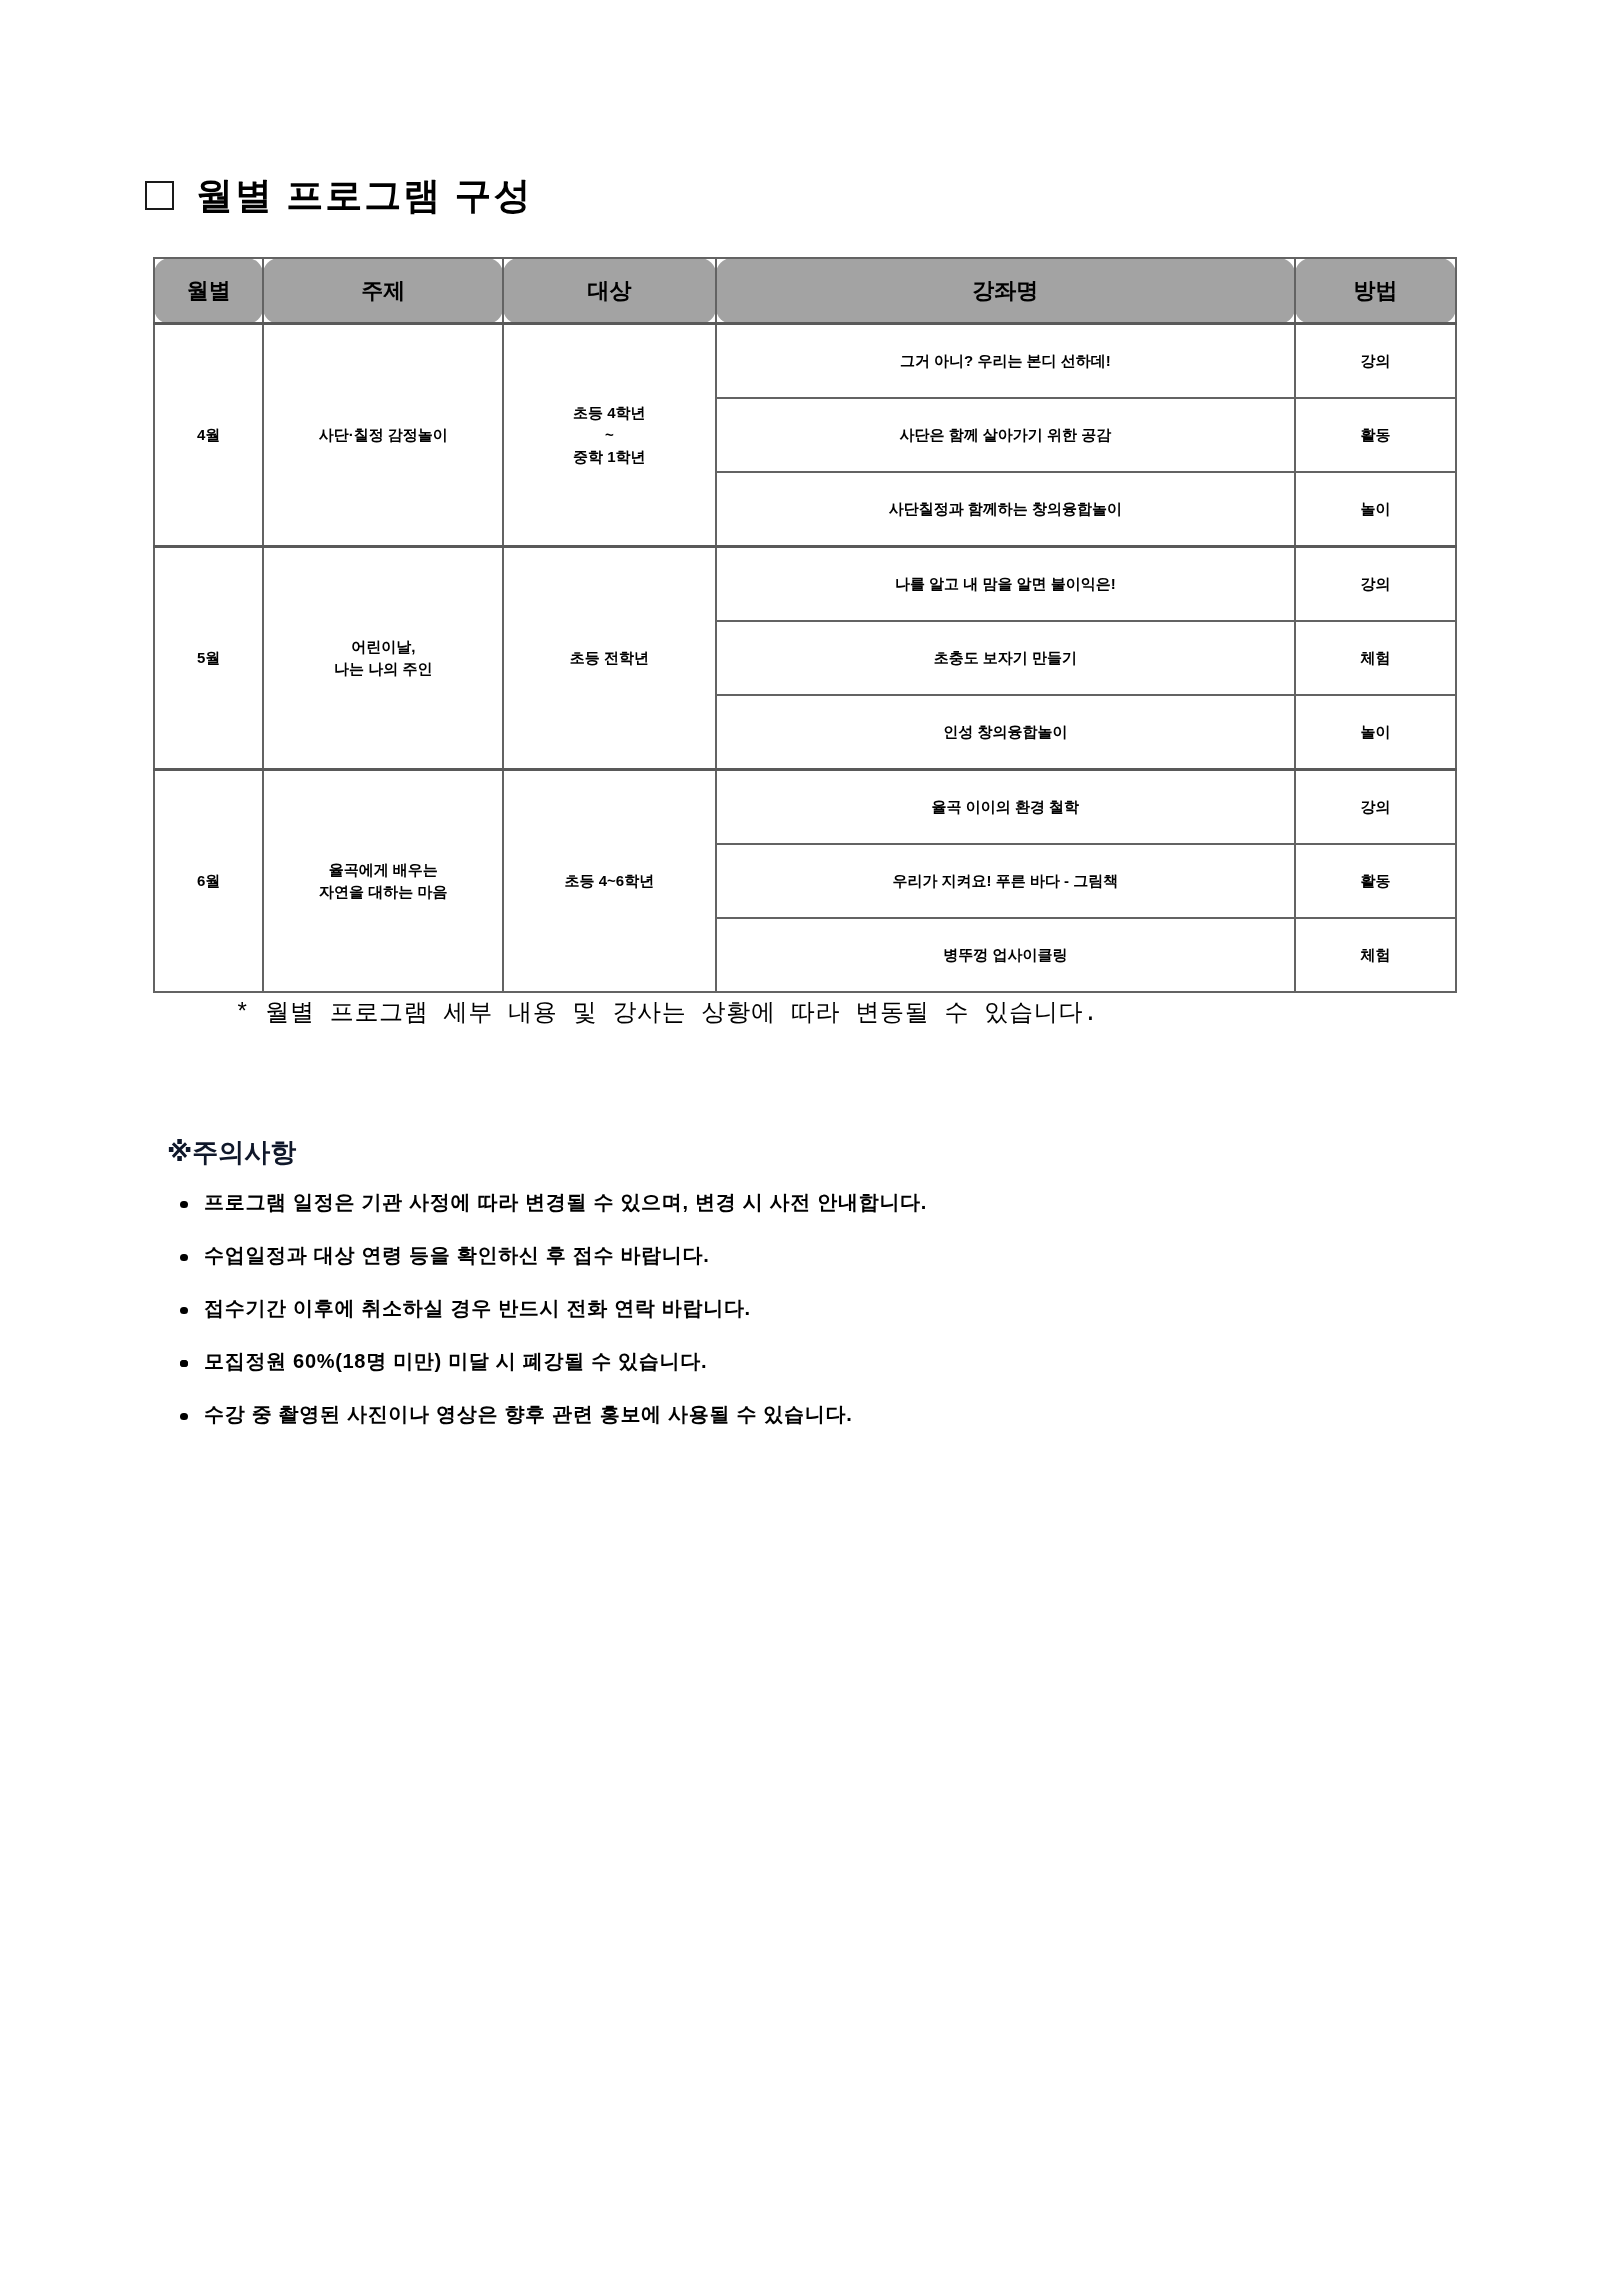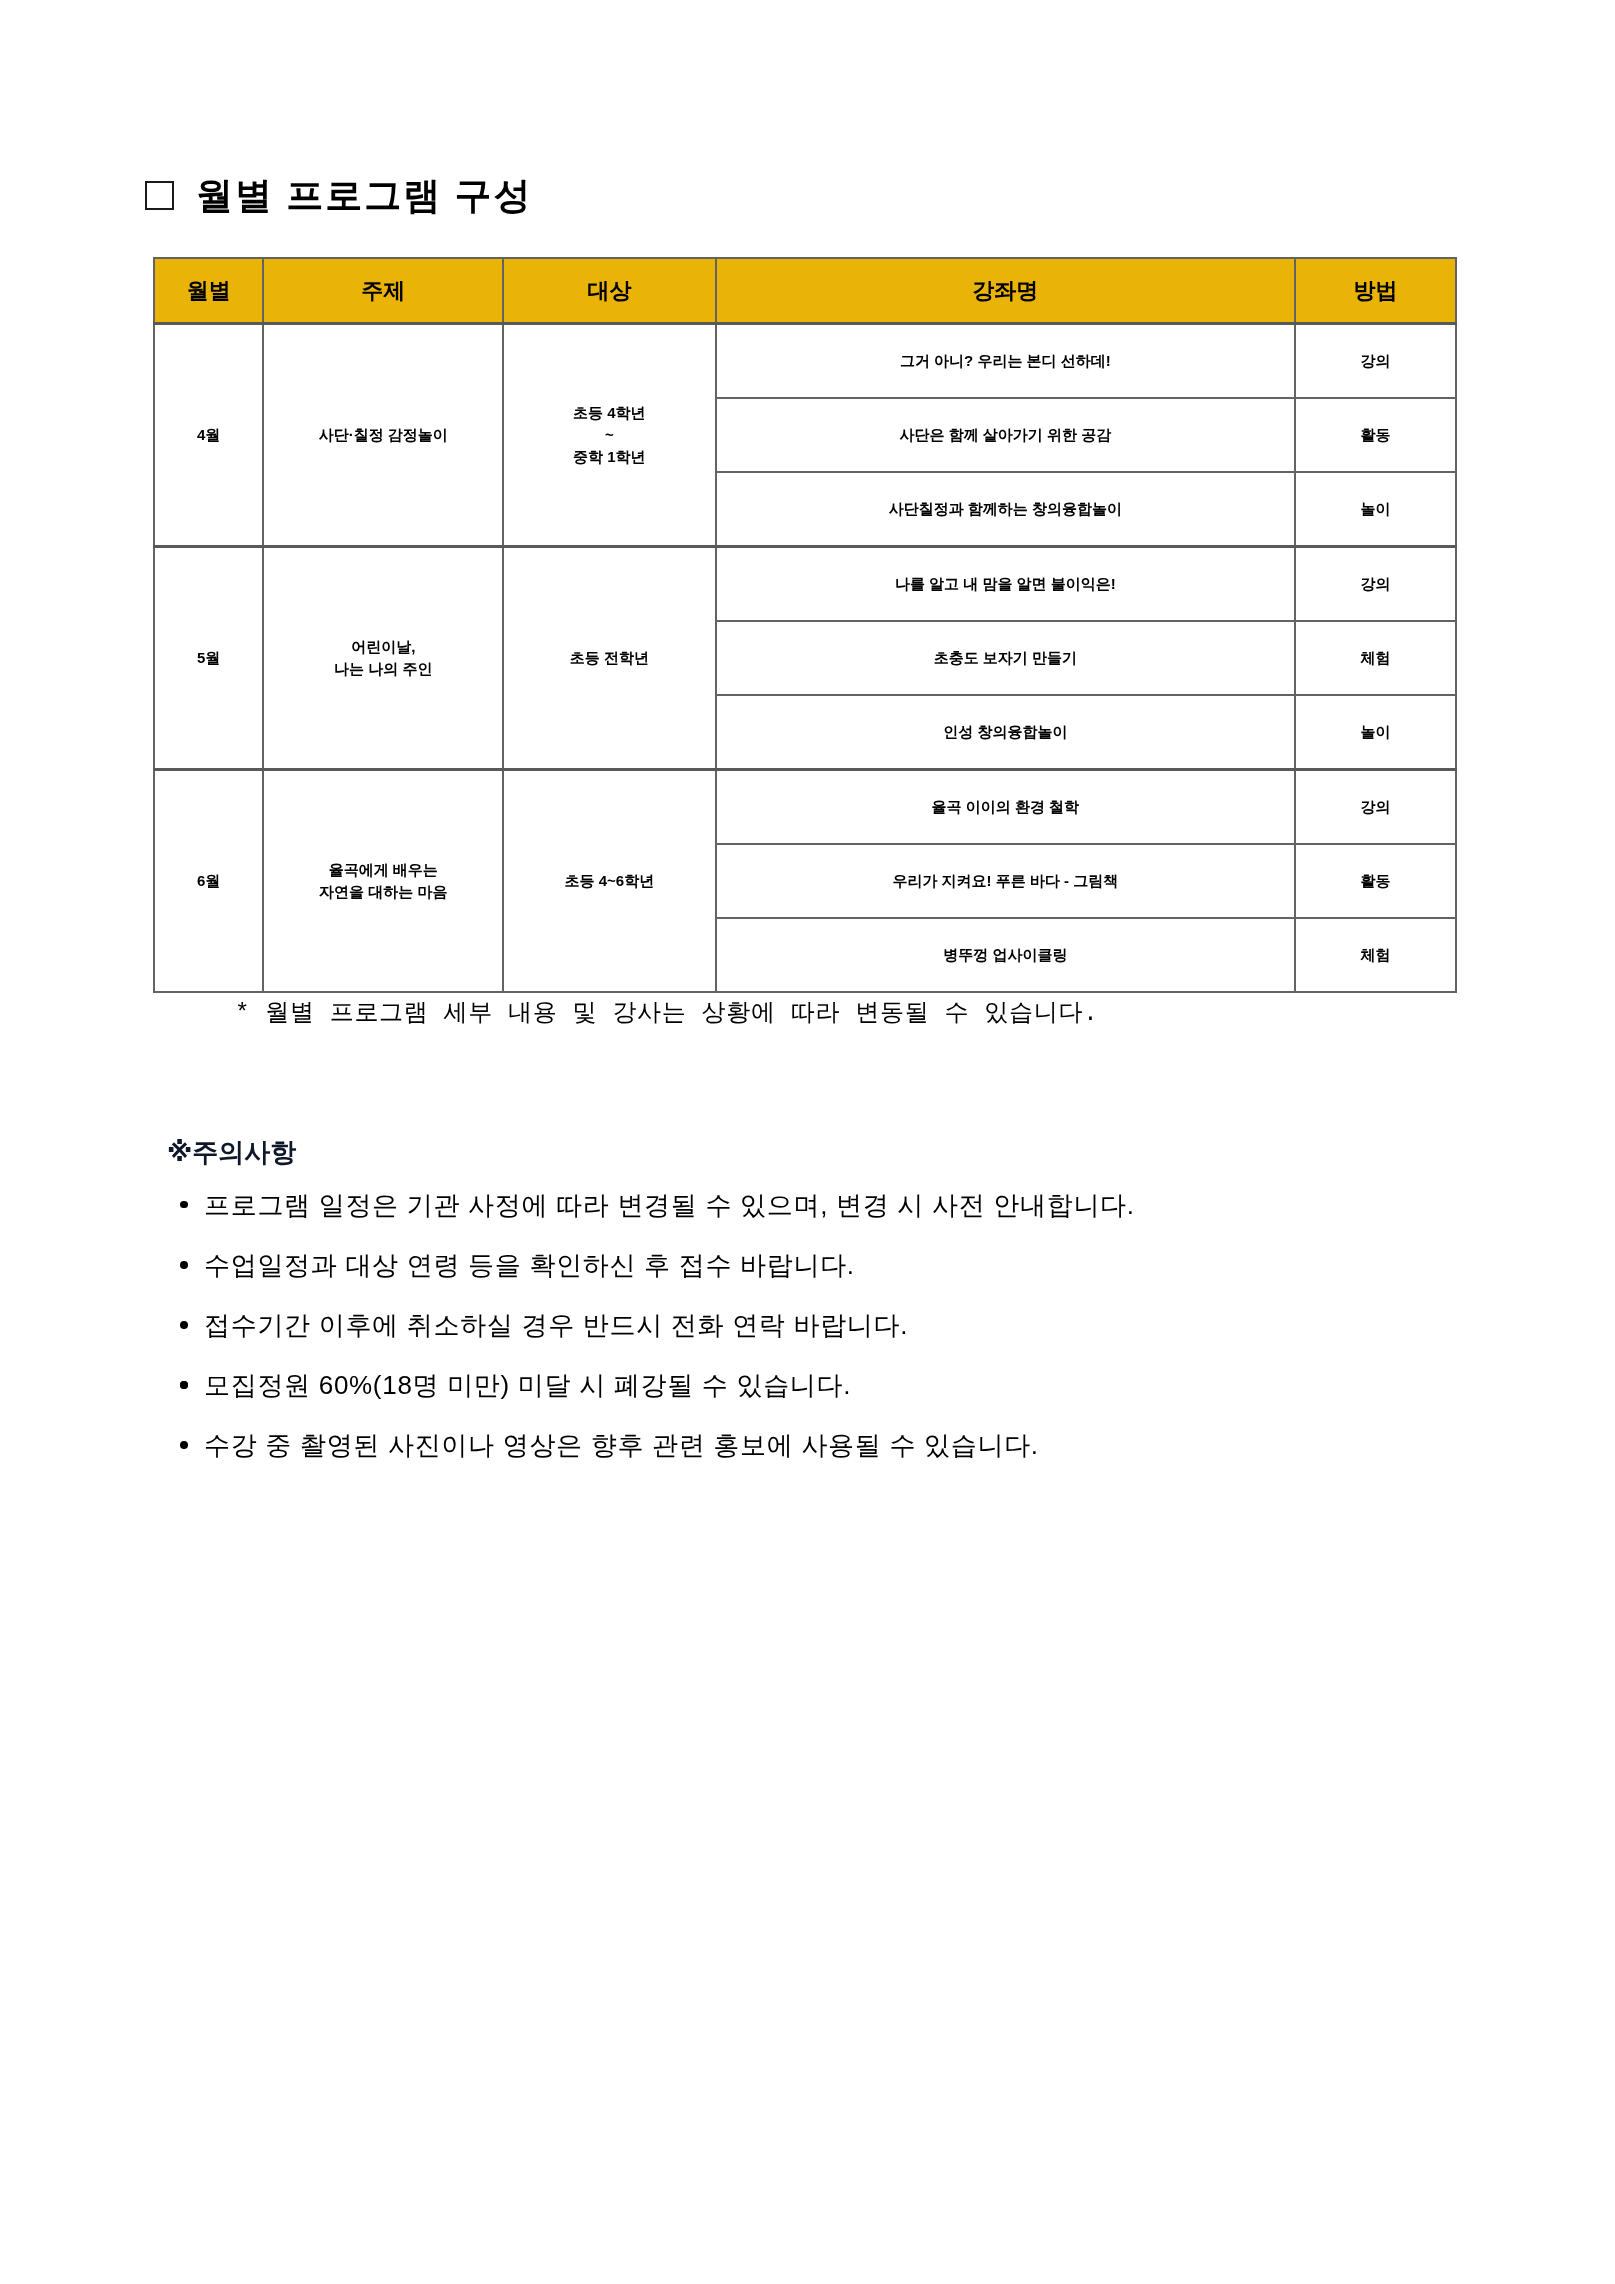--- a/index.html
+++ b/index.html
@@ -69,23 +69,24 @@
     border: 2px solid #636363;
     text-align: center;
     vertical-align: middle;
     padding: 0 6.5px;
     font-size: 15px;
     font-weight: bold;
     color: #000000;
     line-height: 1.45;
   }
   table.program-table thead th {
-    background: #eab308;
+    background: #a3a3a3;
     height: 63px;
     font-size: 22px;
+    border-radius: 16px;
   }
   col.c-month  { width: 104px; }
   col.c-theme  { width: 228px; }
   col.c-target { width: 202px; }
   col.c-course { width: 551px; }
   col.c-method { width: 153px; }
 
   td.cell-month {
     font-size: 23.5px;
     font-weight: bold;
@@ -148,22 +149,22 @@
   }
   ul.notice-list {
     list-style: none;
     margin: 0;
     padding: 0;
   }
   ul.notice-list li {
     position: relative;
     padding-left: 37px;
     margin: 0 0 29px 0;
-    font-size: 26px;
-    font-weight: normal;
+    font-size: 20px;
+    font-weight: bold;
     letter-spacing: 0.7px;
     line-height: 1.2;
     color: #000000;
     white-space: nowrap;
   }
   ul.notice-list li .bullet-dot {
     position: absolute;
     left: 13px;
     top: 11px;
     width: 7.8px;

